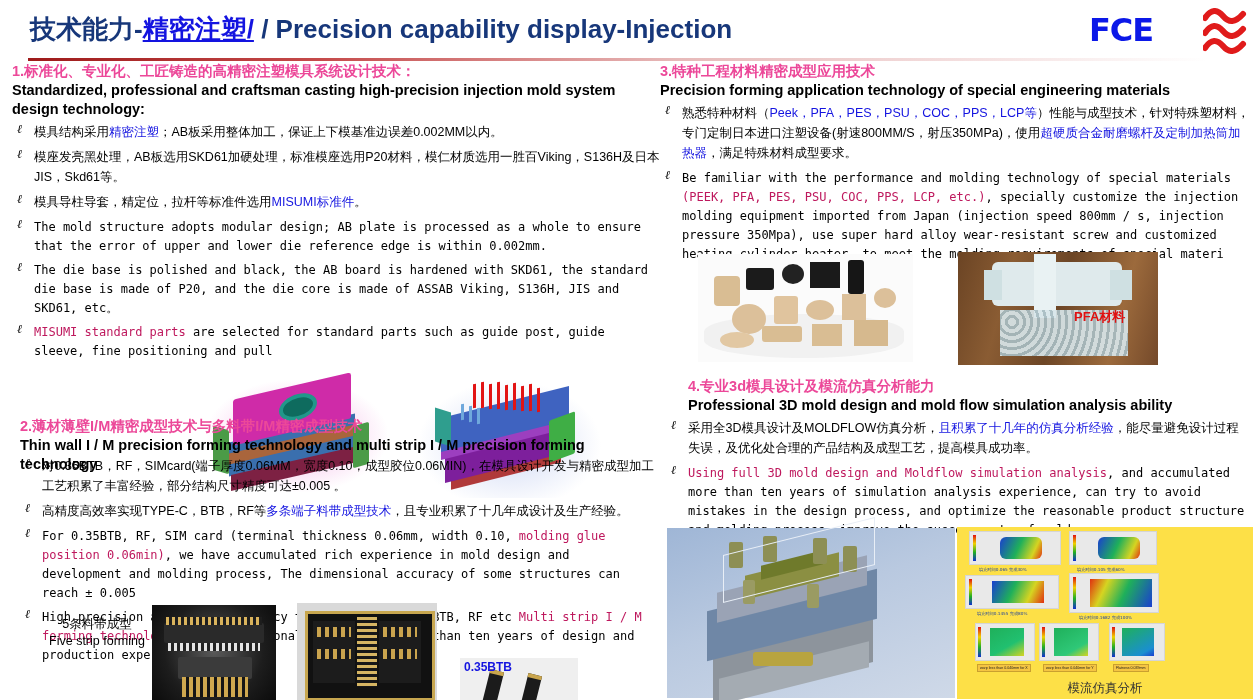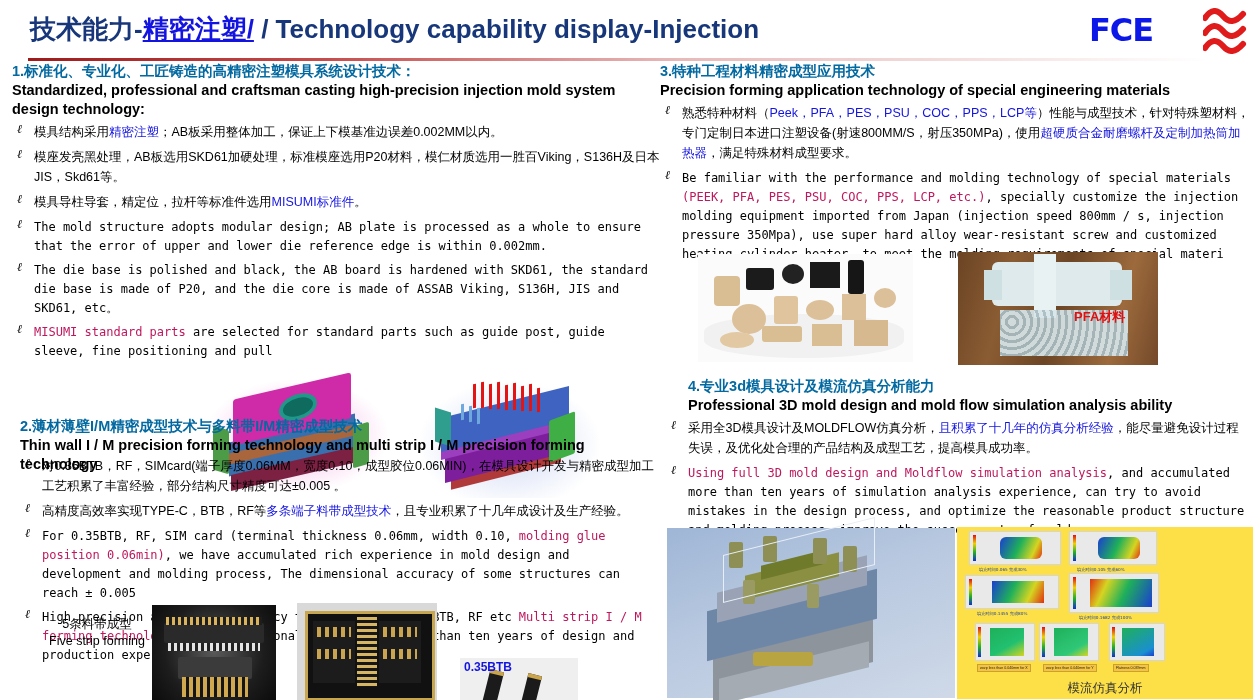--- a/index.html
+++ b/index.html
@@ -24,21 +24,21 @@
   .logo{position:absolute;right:8px;top:4px;width:160px;height:52px;}
   .logo-txt{position:absolute;left:0;top:0;font-size:32px;font-weight:bold;color:#0b18e8;
             font-family:"DejaVu Sans",sans-serif;letter-spacing:-1px;line-height:52px;}
   .logo-waves{position:absolute;right:2px;top:4px;width:44px;height:46px;}
 
   
   .col{position:absolute;top:62px;}
   .col-l{left:12px;width:648px;height:638px;}
   .col-r{left:660px;width:592px;height:638px;}
 
-  .sec-h-cn{font-size:14.5px;font-weight:bold;color:#0369a1;line-height:19px;margin:0;}
+  .sec-h-cn{font-size:14.5px;font-weight:bold;color:#ec4899;line-height:19px;margin:0;}
   .sec-h-en{font-size:14.5px;font-weight:bold;color:#000000;line-height:19px;margin:0;}
 
   ul.bl{list-style:none;margin:3px 0 0 0;padding:0;}
   ul.bl li{position:relative;padding-left:22px;margin:0 0 5px 0;}
   ul.bl li .bul{position:absolute;left:5px;top:0;font-size:12px;color:#000;
                 font-family:"DejaVu Serif",serif;font-style:italic;}
   .cn{font-size:12.5px;line-height:19px;color:#000;}
   .en{font-size:12px;line-height:17px;color:#000;font-family:"DejaVu Sans Mono","Liberation Mono",monospace;}
   .blue{color:#1414e0;}
   .enblue{color:#be185d;}
@@ -90,21 +90,21 @@
           padding:1px 2px;white-space:nowrap;}
   .mf-cap{position:absolute;left:0;bottom:2px;width:296px;text-align:center;font-size:12.5px;color:#333;}
 </style>
 </head>
 <body>
 
 <div class="slide">
 
   <div class="header">
     <div class="title">
-      <span class="t-dark">技术能力-</span><span class="t-bright">精密注塑/</span><span class="t-rest"> / Technology capability display-Injection</span>
+      <span class="t-dark">技术能力-</span><span class="t-bright">精密注塑/</span><span class="t-rest"> / Precision capability display-Injection</span>
     </div>
     <div class="rule"></div>
 
     <div class="logo">
       <div class="logo-txt">FCE</div>
       <svg class="logo-waves" viewBox="0 0 44 46">
         <path d="M2 10 C8 1,14 1,20 8 C26 15,32 15,40 6" stroke="#e01b1b" stroke-width="6" fill="none" stroke-linecap="round"></path>
         <path d="M2 25 C8 16,14 16,20 23 C26 30,32 30,40 21" stroke="#e01b1b" stroke-width="6" fill="none" stroke-linecap="round"></path>
         <path d="M2 40 C8 31,14 31,20 38 C26 45,32 45,40 36" stroke="#e01b1b" stroke-width="6" fill="none" stroke-linecap="round"></path>
       </svg>

